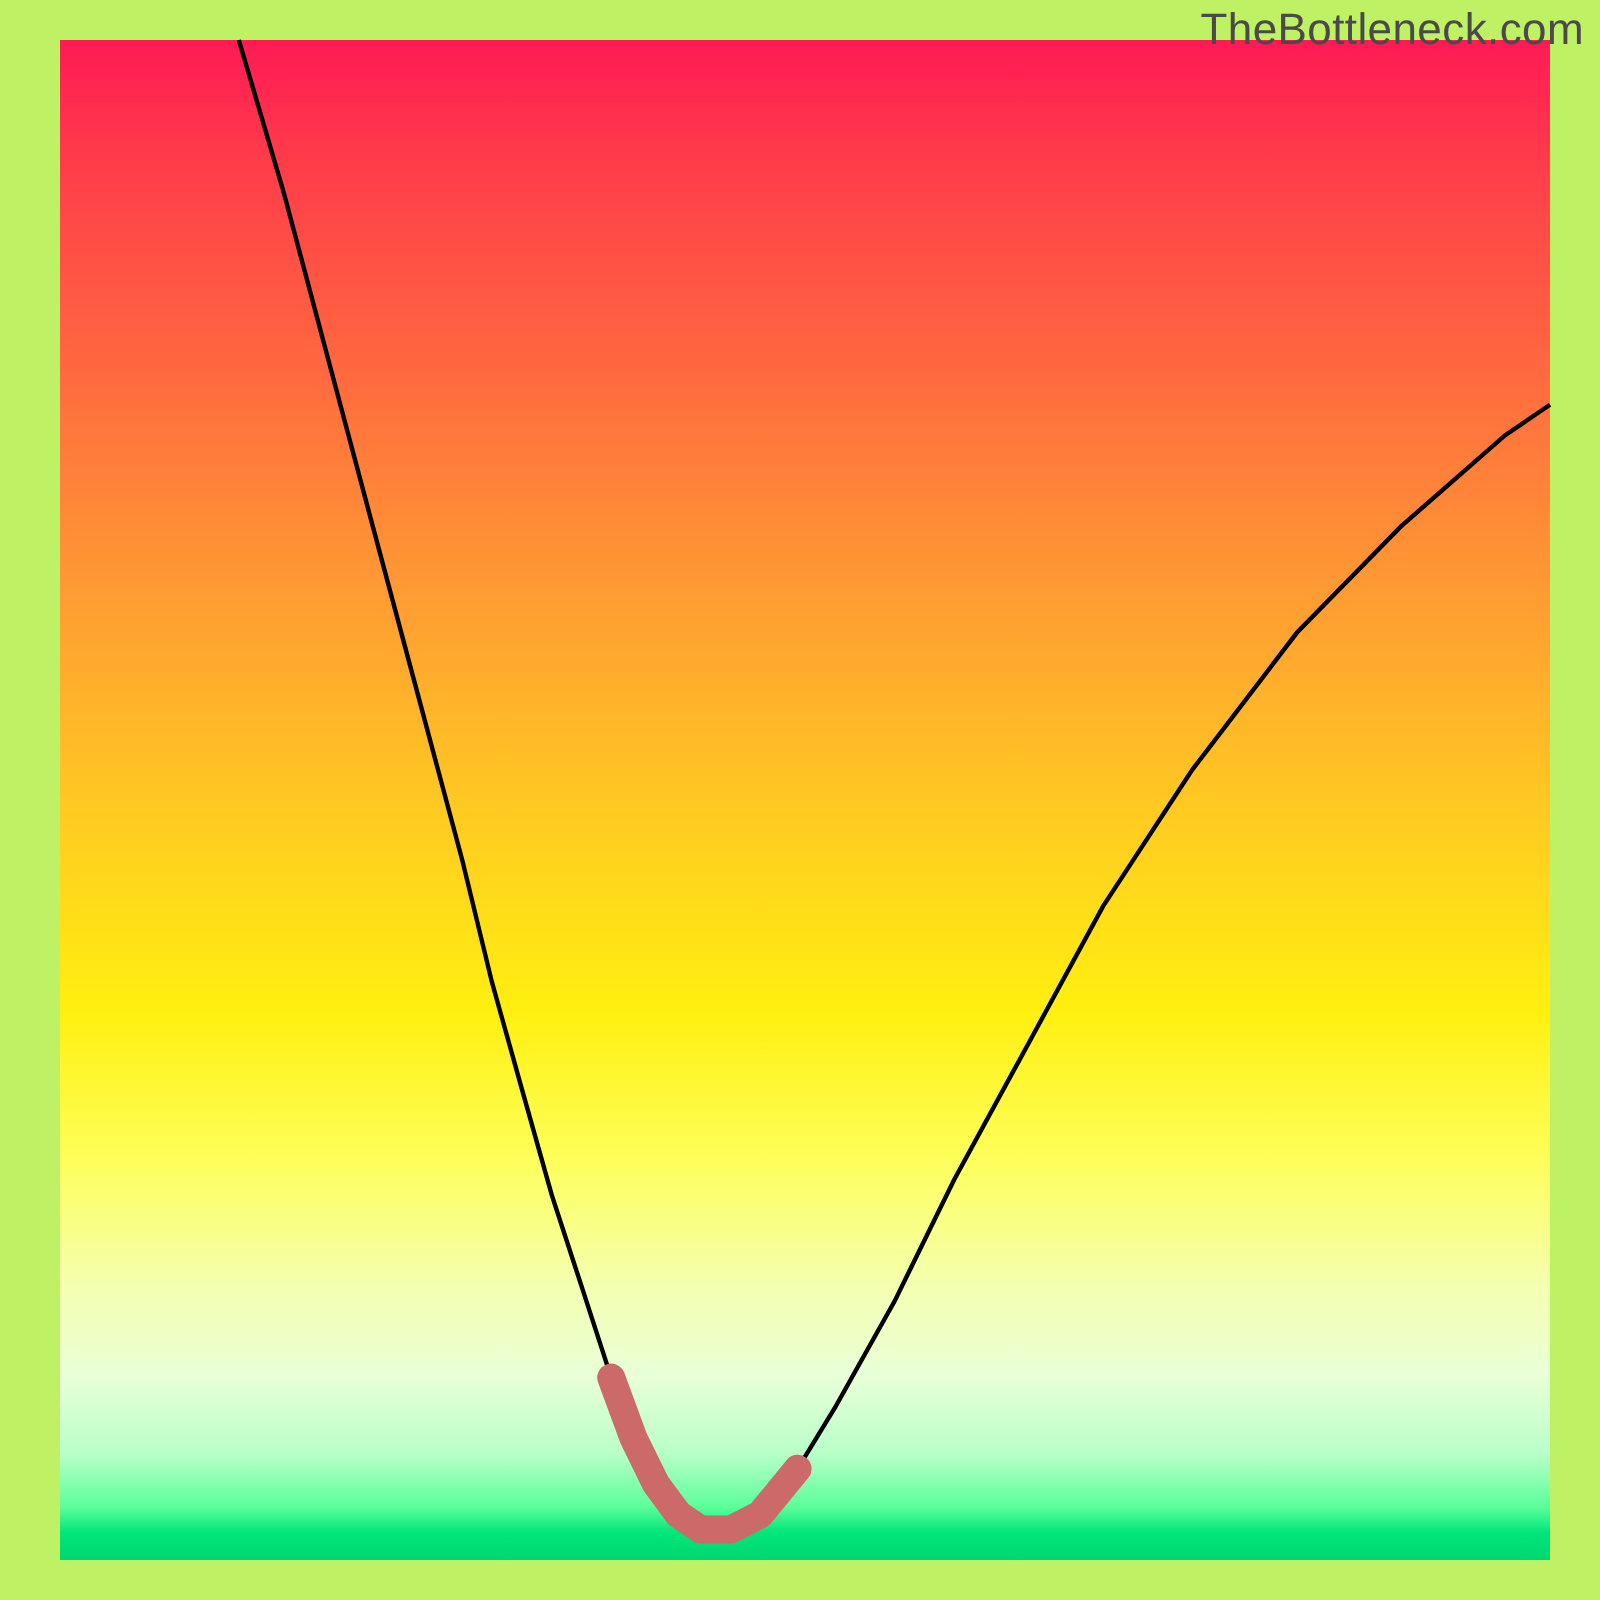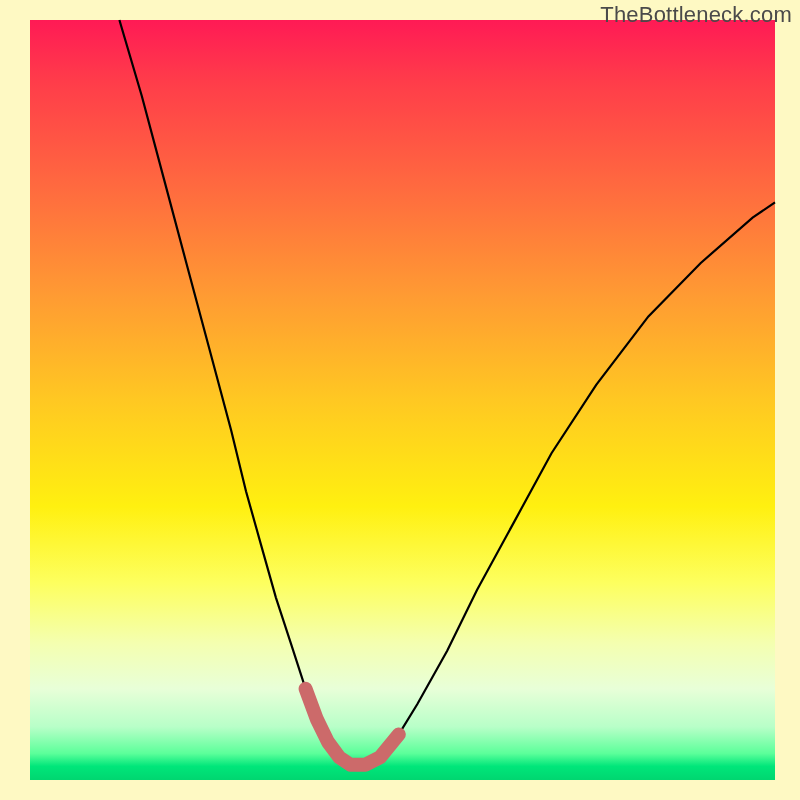--- a/index.html
+++ b/index.html
@@ -10,21 +10,21 @@
     background: #000;
     overflow: hidden;
     font-family: Arial, Helvetica, sans-serif;
   }
   .frame {
     position: absolute;
     left: 0;
     top: 0;
     width: 800px;
     height: 800px;
-    background: #fef9c3;
+    background: #bef264;
   }
   .plot {
     position: absolute;
     left: 30px;
     top: 20px;
     width: 745px;
     height: 760px;
     background: linear-gradient(to bottom,
       #ff1a55 0%,
       #ff3c4a 8%,

